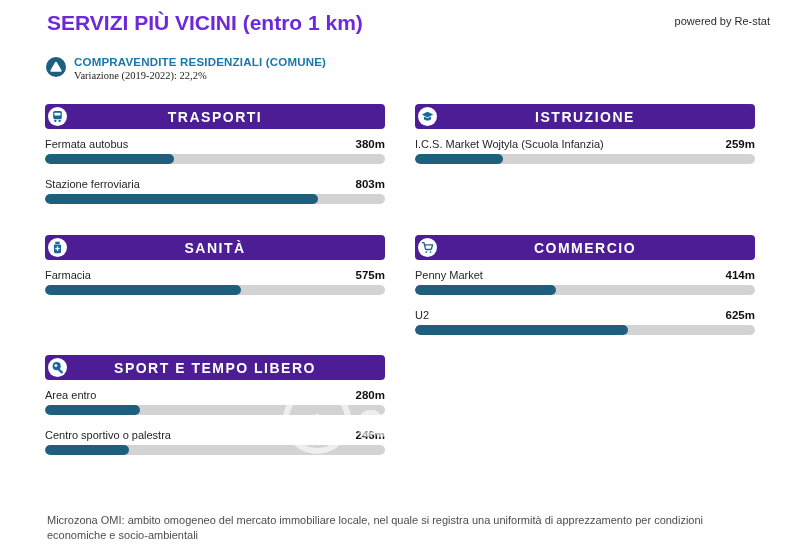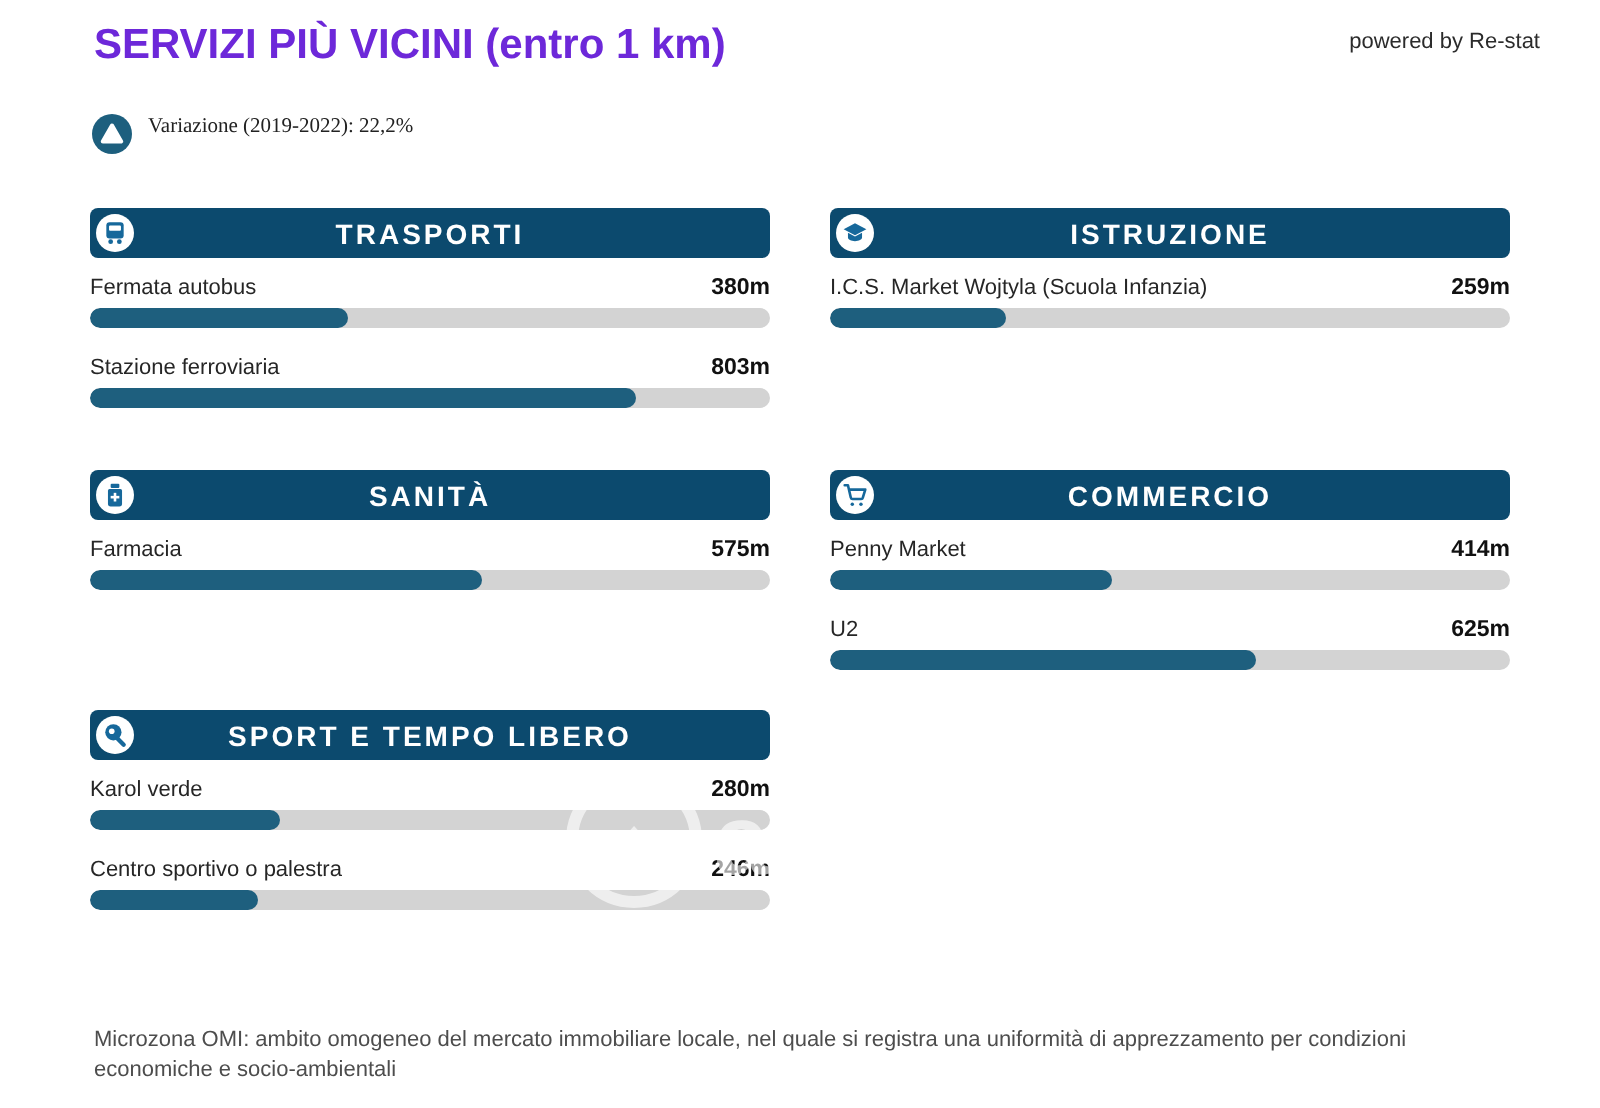--- a/index.html
+++ b/index.html
@@ -5,21 +5,21 @@
   html,body{margin:0;padding:0;background:#fff;}
   .page{position:relative;width:800px;height:554px;background:#fff;overflow:hidden;
         font-family:"Liberation Sans",sans-serif;}
   .title{position:absolute;left:47px;top:11px;font-size:21px;font-weight:bold;color:#6d28d9;}
   .powered{position:absolute;right:30px;top:15px;font-size:11px;color:#2b2b2b;padding-left:27px;}
   .summary{position:absolute;left:46px;top:56px;display:flex;gap:8px;align-items:flex-start;}
   .summary-icon{width:20px;height:20px;flex:0 0 auto;margin-top:1px;}
   .summary-label{font-size:11.5px;font-weight:bold;color:#1878a8;letter-spacing:.2px;}
   .summary-sub{font-size:10.5px;color:#222;margin-top:2px;font-family:Liberation Serif, serif;}
   .card{position:absolute;width:340px;}
-  .card-header{position:relative;height:25px;background:#0c4a6e;border-radius:4px;
+  .card-header{position:relative;height:25px;background:#4c1d95;border-radius:4px;
                display:flex;align-items:center;justify-content:center;}
   .card-icon{position:absolute;left:3px;top:3px;width:19px;height:19px;background:#fff;
              border-radius:50%;display:flex;align-items:center;justify-content:center;}
   .card-icon svg{width:13px;height:13px;display:block;}
   .card-title{color:#fff;font-weight:bold;font-size:14px;letter-spacing:1.5px;}
   .item{margin-top:14px;}
   .card-body .item:first-child{margin-top:9px;}
   .item-top{display:flex;justify-content:space-between;align-items:baseline;}
   .item-label{font-size:11px;color:#262626;}
   .item-value{font-size:11.5px;font-weight:bold;color:#111;}
@@ -42,20 +42,21 @@
   <div class="powered">powered by Re-stat</div>
 
   <div class="summary">
     <span class="summary-icon">
       <svg viewBox="0 0 24 24">
           <circle cx="12" cy="12" r="12" fill="#1d5f7e"></circle>
         <path d="M12 7 17.5 16.5 6.5 16.5z" fill="#fff" stroke="#fff" stroke-width="2.5" stroke-linejoin="round"></path>
         </svg>
     </span>
     <div>
+      <div class="summary-label">COMPRAVENDITE RESIDENZIALI (COMUNE)</div>
       <div class="summary-sub">Variazione (2019-2022): 22,2%</div>
     </div>
   </div>
 
   <div id="cards">
       <div class="card" style="left: 45px; top: 104px;">
         <div class="card-header">
           <span class="card-icon">
             <svg viewBox="0 0 24 24" fill="#16689b">
               <rect x="4" y="2" width="16" height="15" rx="3"></rect>
@@ -172,21 +173,21 @@
               <circle cx="10.5" cy="9.5" r="7.5" fill="#16689b"></circle>
               <path d="M14.5 15.5 20 21" stroke="#16689b" stroke-width="4" stroke-linecap="round"></path>
               <circle cx="9" cy="8.5" r="2.6" fill="#fff"></circle>
             </svg>
           </span>
           <span class="card-title">SPORT E TEMPO LIBERO</span>
         </div>
         <div class="card-body">
           <div class="item">
             <div class="item-top">
-              <span class="item-label">Karol verde</span>
+              <span class="item-label">Area entro</span>
               <span class="item-value">280m</span>
             </div>
             <div class="bar">
               <div class="bar-fill" style="width: 28%;"></div>
             </div>
           </div>
           <div class="item">
             <div class="item-top">
               <span class="item-label">Centro sportivo o palestra</span>
               <span class="item-value">246m</span>

